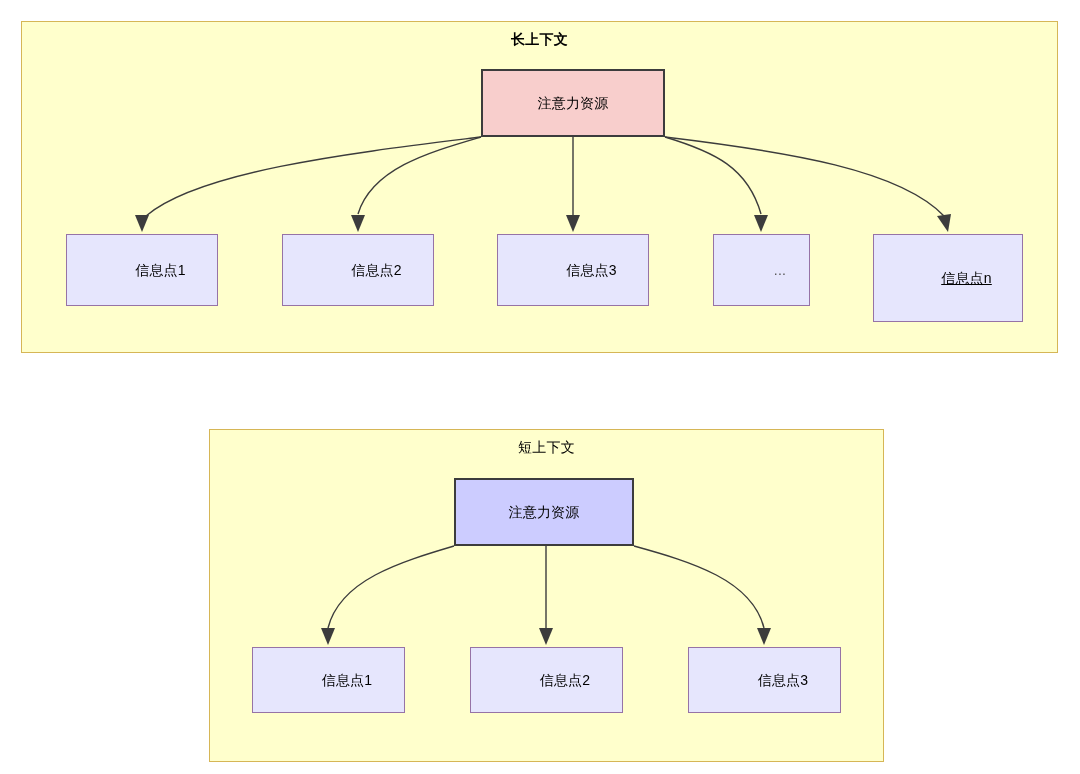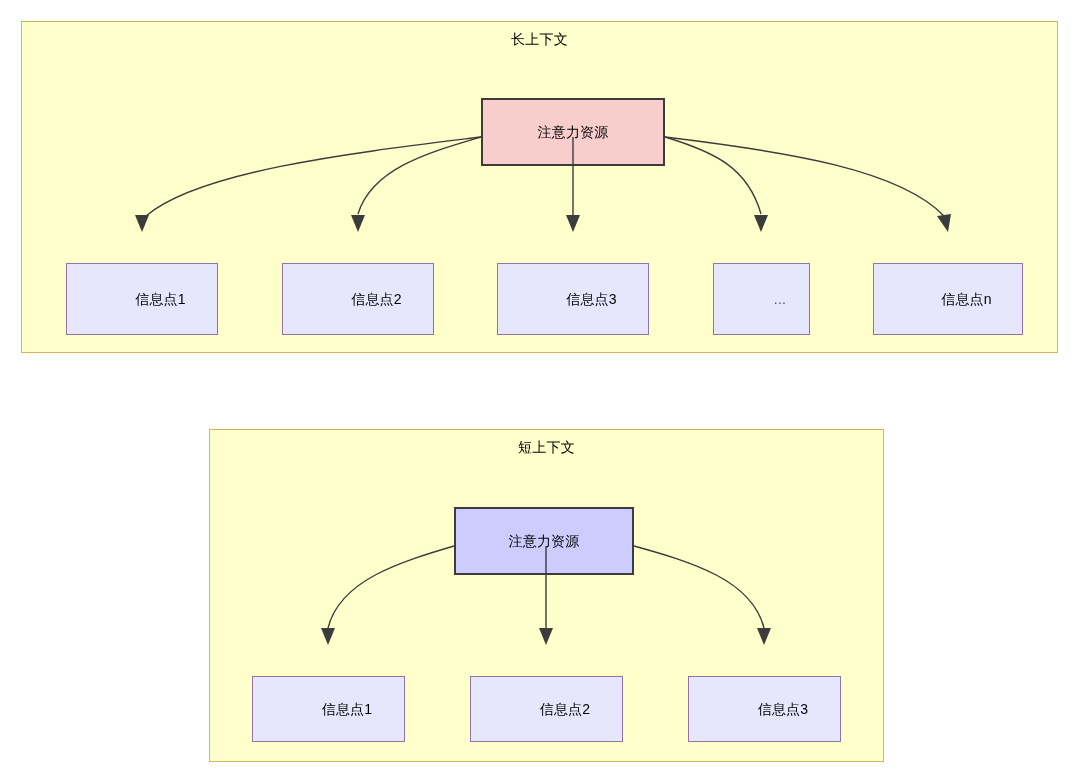--- a/index.html
+++ b/index.html
@@ -24,20 +24,21 @@
     position: absolute;
     background: #ffffcc;
     border: 1px solid #d6b656;
     box-sizing: border-box;
   }
   #group-long {
     left: 21px;
     top: 21px;
     width: 1037px;
     height: 332px;
+    font-weight: bold;
   }
   #group-short {
     left: 209px;
     top: 429px;
     width: 675px;
     height: 333px;
   }
   .group-title {
     position: absolute;
     top: 8px;
@@ -53,21 +54,20 @@
     position: absolute;
     box-sizing: border-box;
     display: flex;
     align-items: center;
     justify-content: center;
     font-size: 14px;
     color: #000000;
     line-height: 1.2;
     text-align: center;
     letter-spacing: 0.2px;
-    margin-top: 29px;
   }
   .node-attention-long {
     background: #f8cecc;
     border: 2px solid #3c3c3c;
   }
   .node-attention-short {
     background: #ccccff;
     border: 2px solid #3c3c3c;
   }
   .node-info {
@@ -101,21 +101,21 @@
   <div class="group" id="group-long">
     <div class="group-title">长上下文</div>
   </div>
 
   <div class="node node-attention-long" id="node-long-root" style="left:481px; top:69px; width:184px; height:68px;">注意力资源</div>
 
   <div class="node node-info" style="left:66px; top:234px; width:152px; height:72px;">信息点1</div>
   <div class="node node-info" style="left:282px; top:234px; width:152px; height:72px;">信息点2</div>
   <div class="node node-info" style="left:497px; top:234px; width:152px; height:72px;">信息点3</div>
   <div class="node node-info" style="left:713px; top:234px; width:97px; height:72px; color:#555;">...</div>
-  <div class="node node-info" style="left:873px; top:234px; width:150px; height:72px;">信息点n</div>
+  <div class="node node-info" style="left:873px; top:234px; width:150px; height:88px;text-decoration:underline;">信息点n</div>
 
   <div class="group" id="group-short">
     <div class="group-title">短上下文</div>
   </div>
 
   <div class="node node-attention-short" id="node-short-root" style="left:454px; top:478px; width:180px; height:68px;">注意力资源</div>
 
   <div class="node node-info" style="left:252px; top:647px; width:153px; height:66px;">信息点1</div>
   <div class="node node-info" style="left:470px; top:647px; width:153px; height:66px;">信息点2</div>
   <div class="node node-info" style="left:688px; top:647px; width:153px; height:66px;">信息点3</div>

